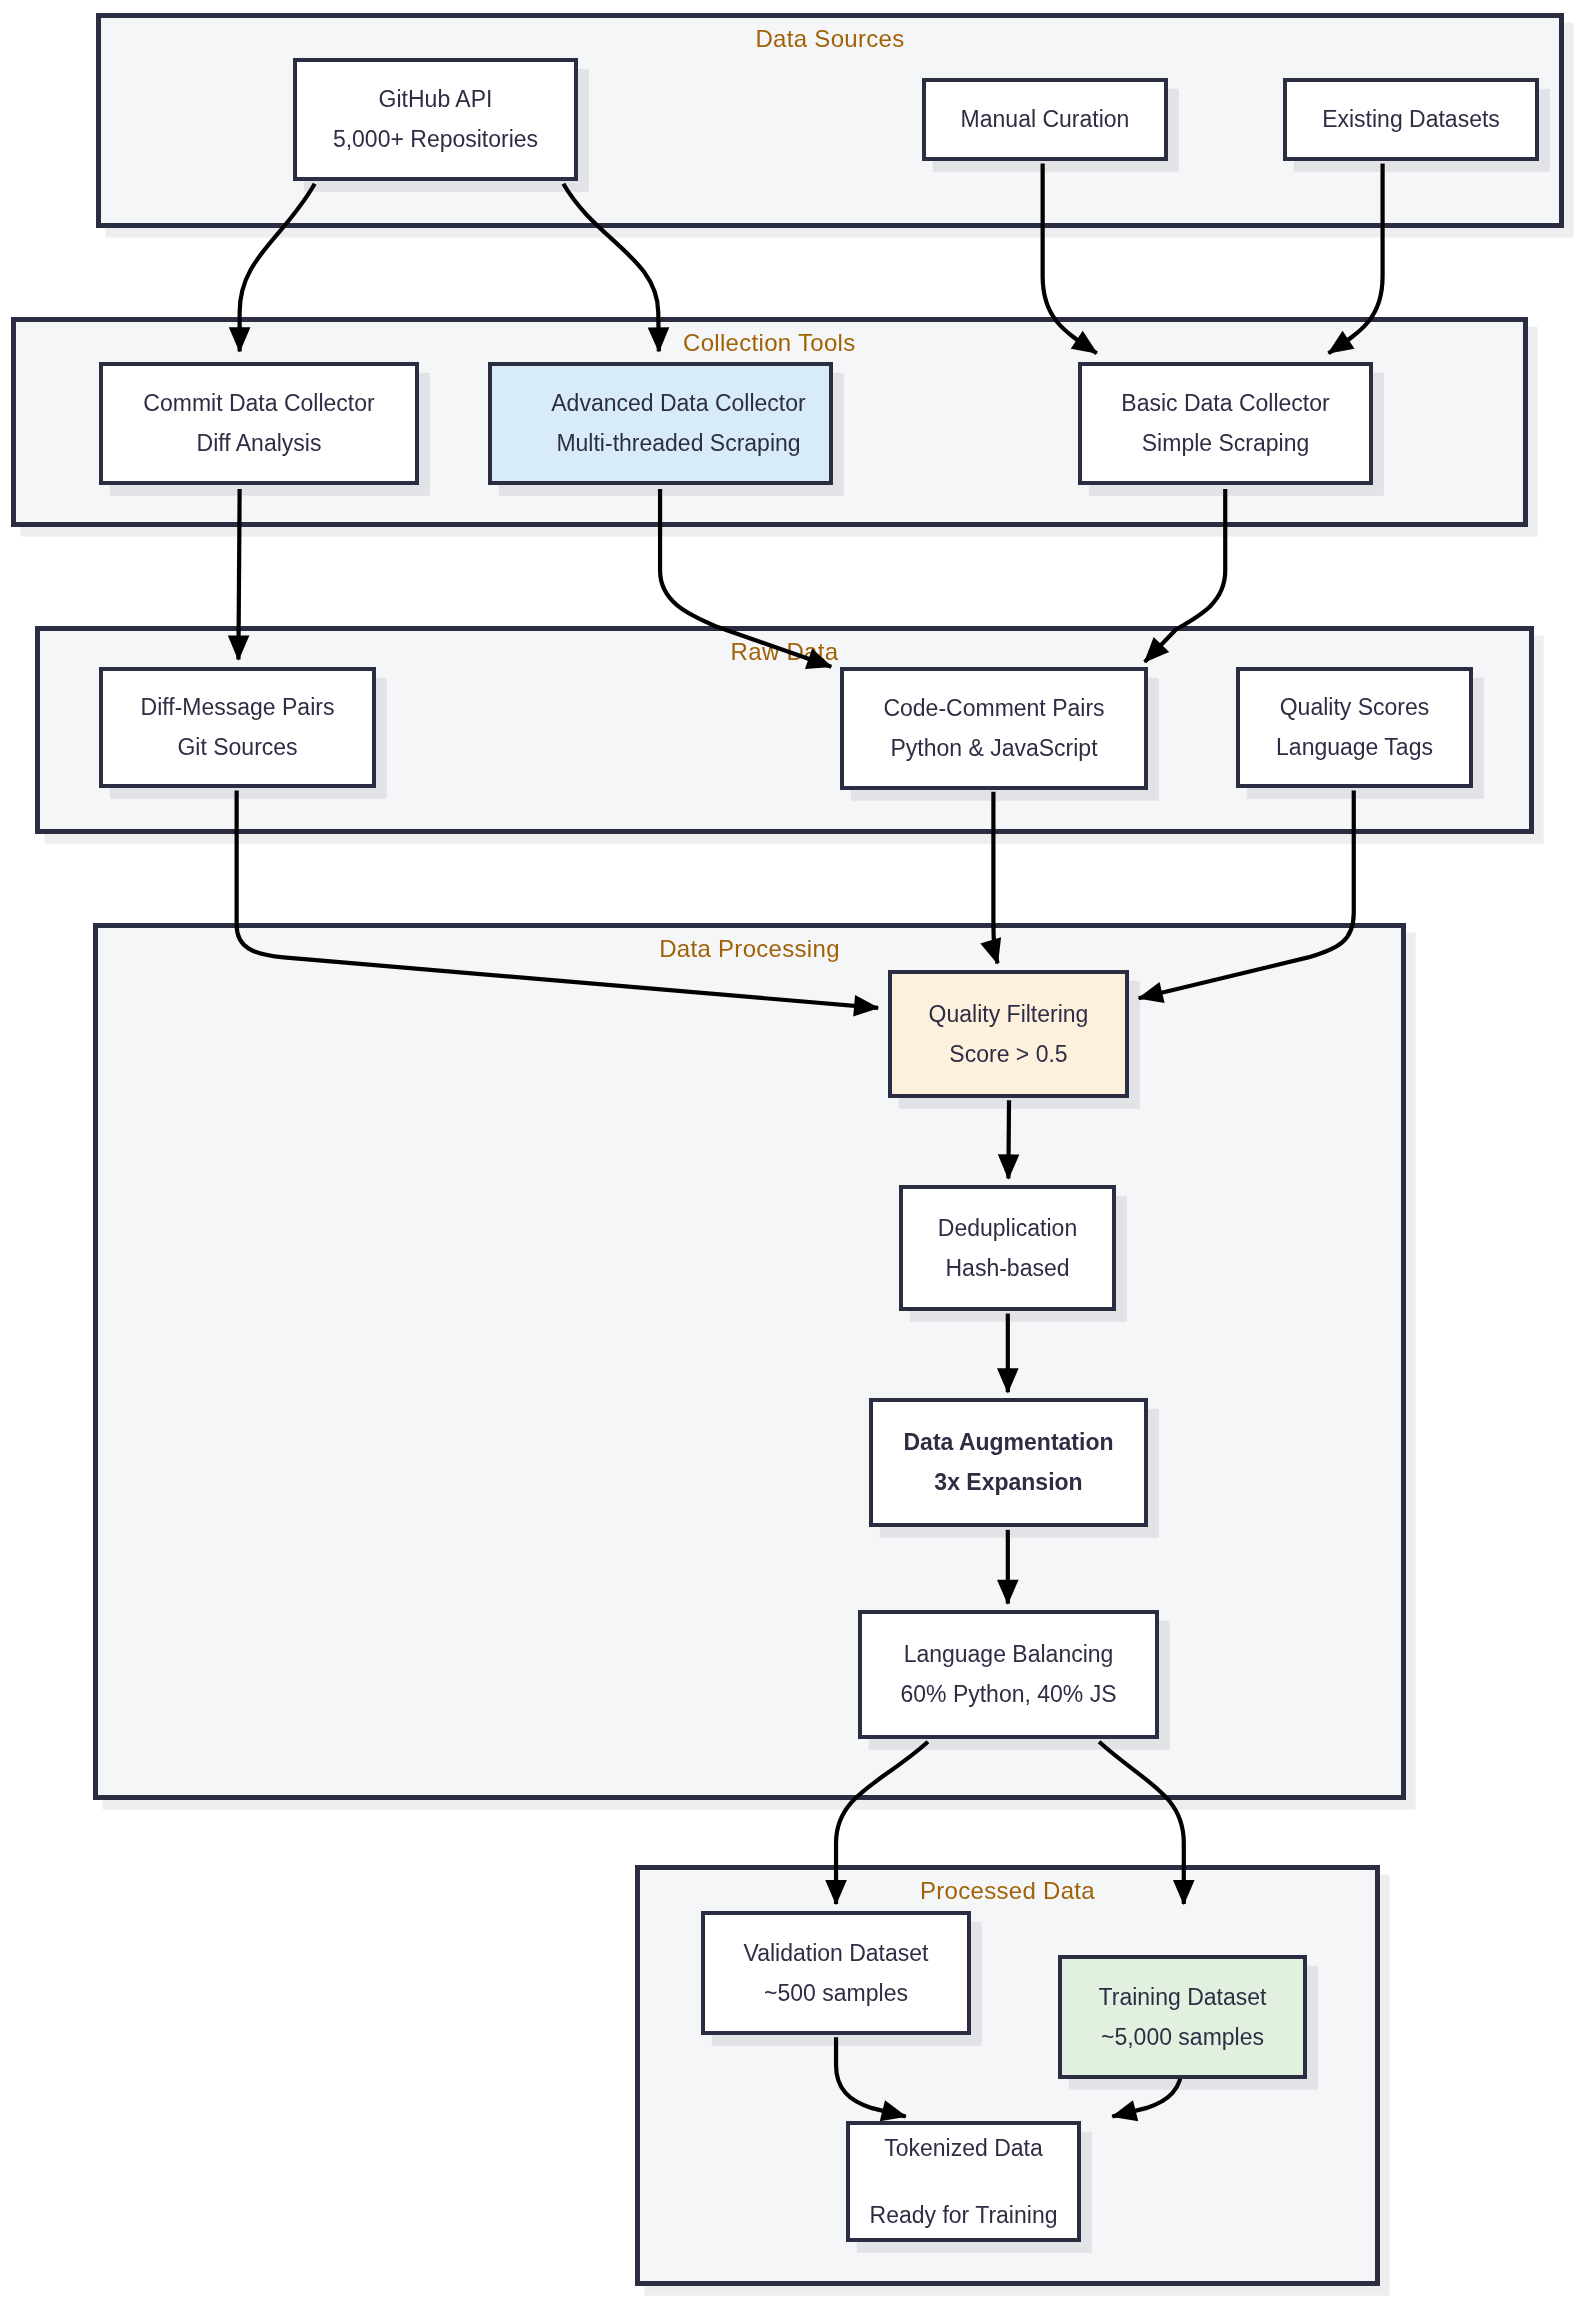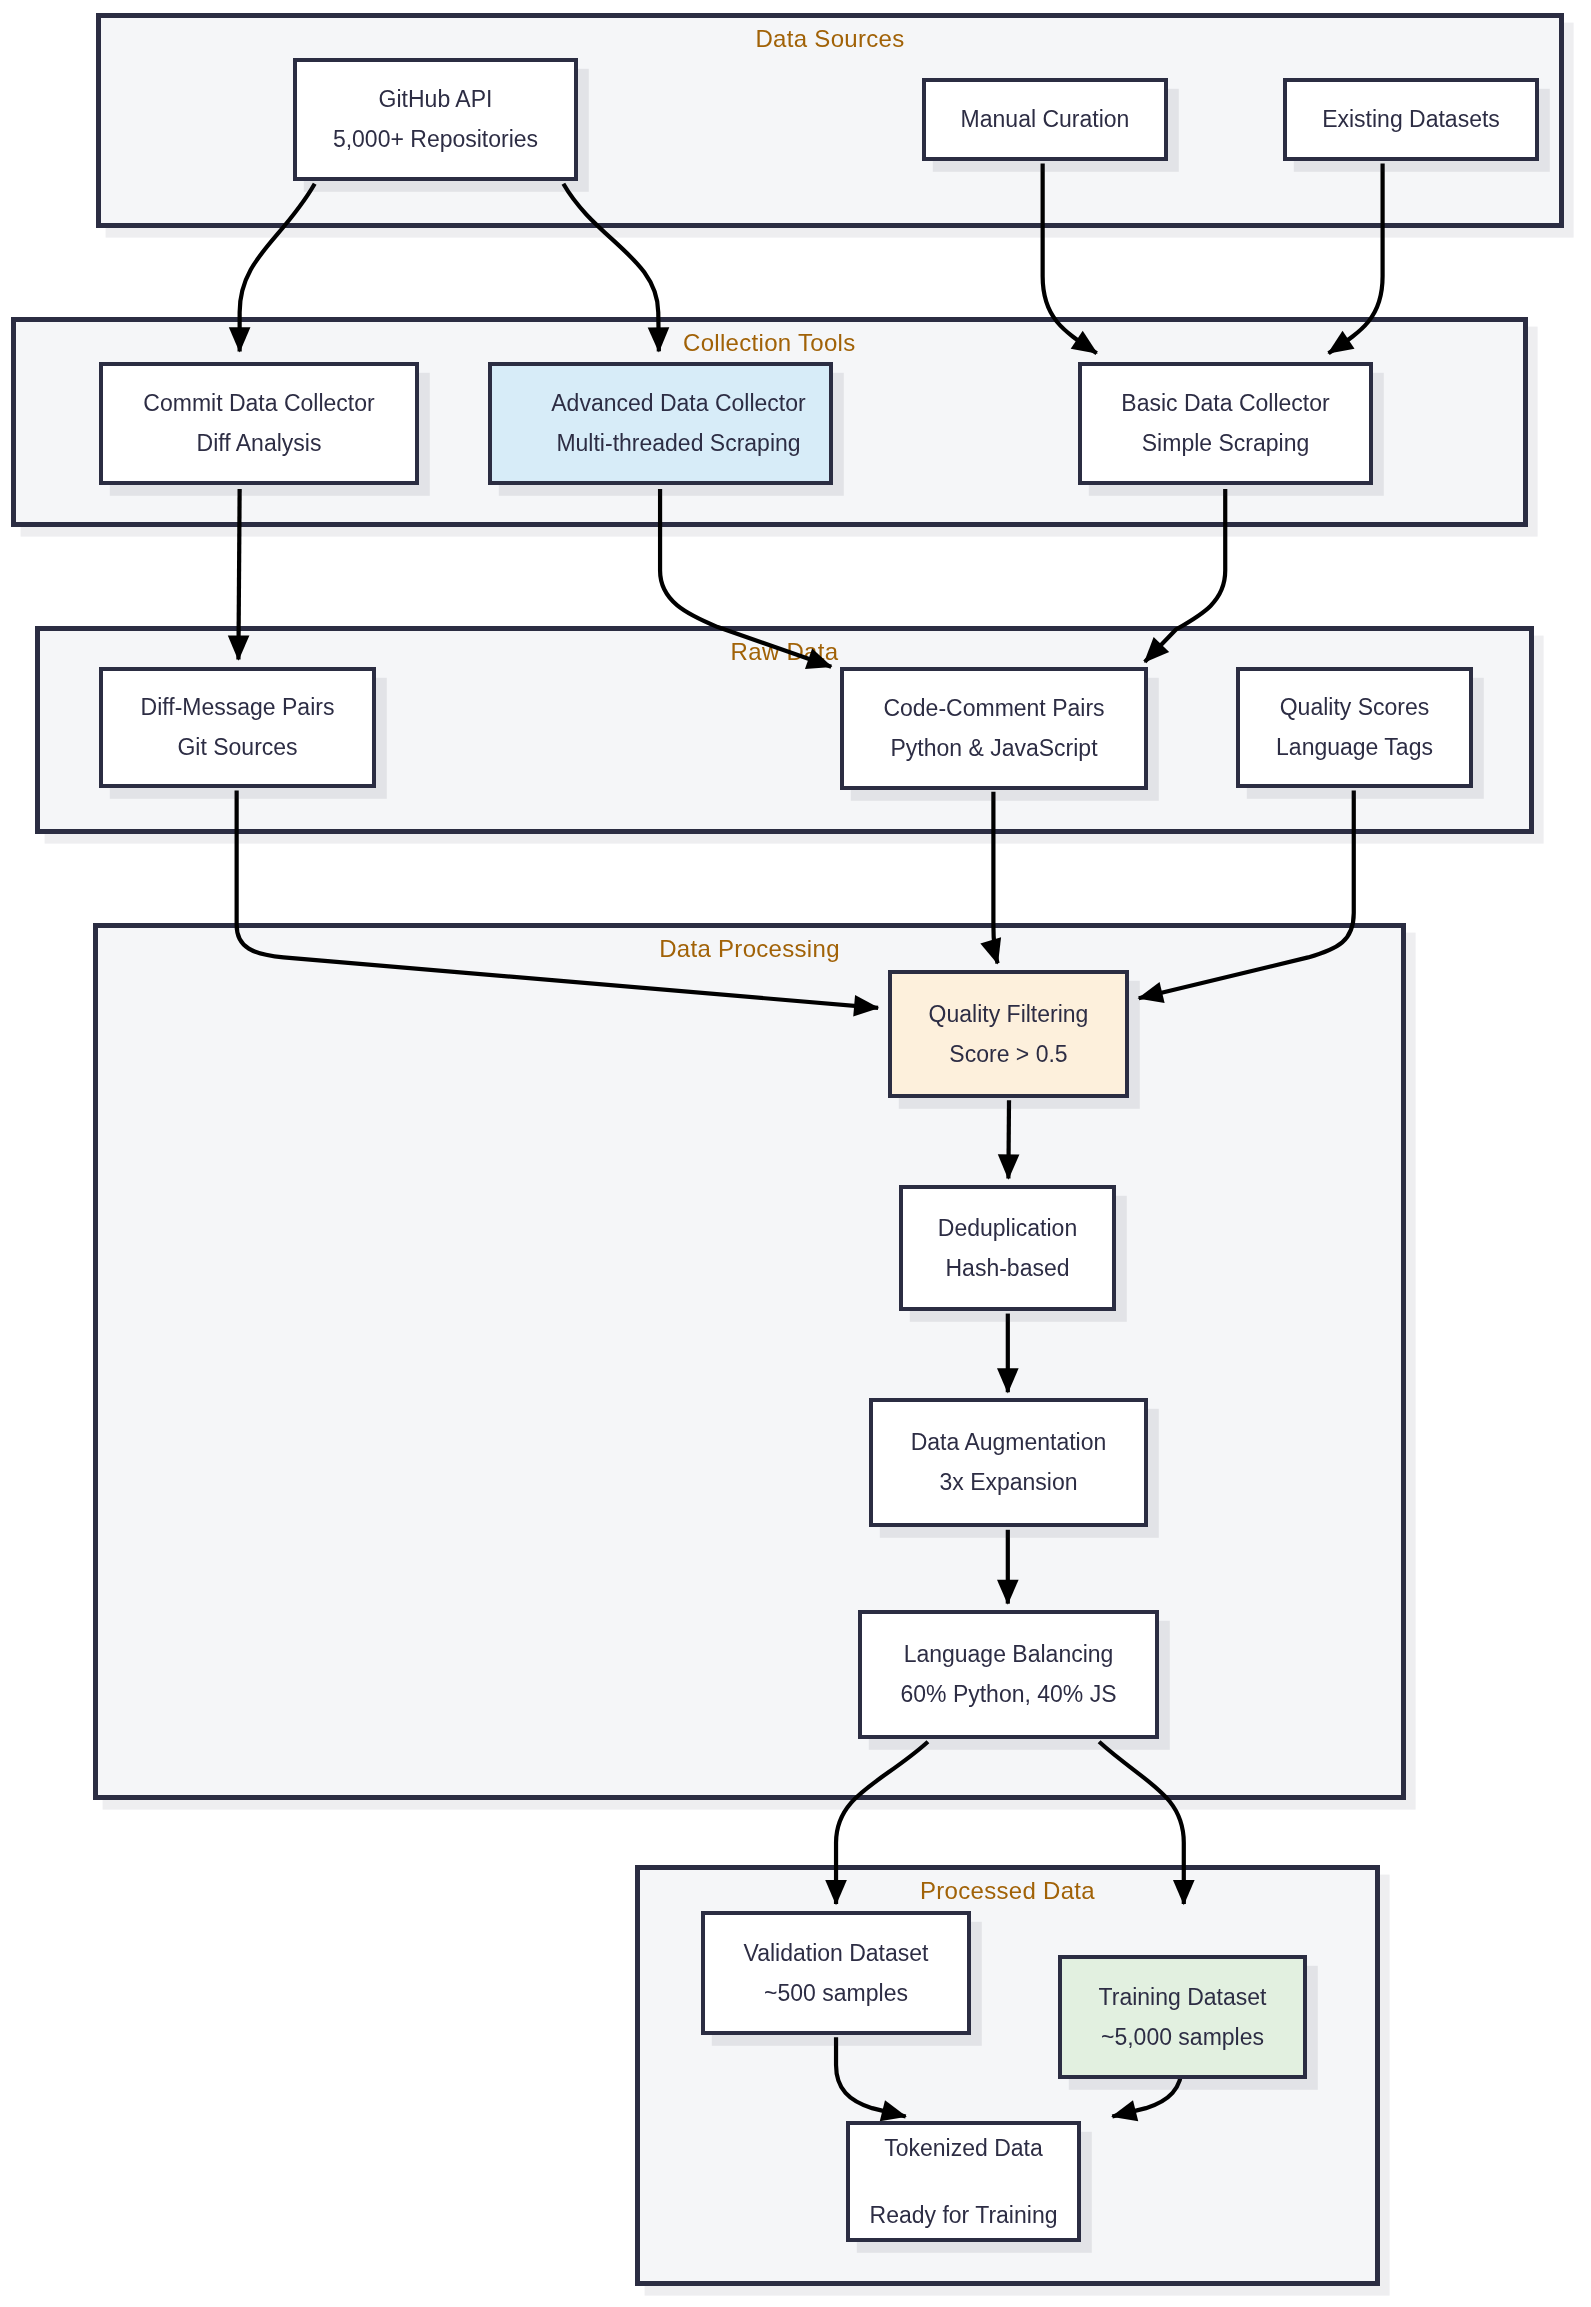--- a/index.html
+++ b/index.html
@@ -39,21 +39,21 @@
   #n-manual     {left:922px; top:78px;  width:246px; height:83px;}
   #n-existing   {left:1255px; top:78px;  width:256px; height:83px;margin-left:28px;}
   #n-commit     {left:80px;  top:362px;  width:320px; height:123px;margin-left:19px;}
   #n-advanced   {left:488px;  top:362px;  width:345px; height:123px;}
   #n-basic      {left:1078px; top:362px;  width:295px; height:123px;}
   #n-diff       {left:99px;  top:667px; width:277px; height:121px;}
   #n-code       {left:840px; top:667px; width:308px; height:123px;}
   #n-qscores    {left:1236px; top:667px; width:237px; height:121px;}
   #n-qfilter    {left:888px; top:970px; width:241px; height:128px;}
   #n-dedup      {left:899px; top:1185px; width:217px; height:126px;}
-  #n-augment    {left:869px; top:1398px; width:279px; height:129px;}
+  #n-augment    {left:869px; top:1398px; width:279px; height:129px;font-weight:bold;}
   #n-balance    {left:858px; top:1610px; width:301px; height:129px;}
   #n-validation {left:701px; top:1911px; width:270px; height:124px;}
   #n-training   {left:1058px; top:1911px; width:249px; height:124px;margin-top:44px;}
   #n-tokenized  {left:846px; top:2121px; width:235px; height:121px;gap:44px;}
 
   
   #edges{position:absolute;left:0;top:0;width:1591px;height:2307px;pointer-events:none;}
   #edges path.edge{fill:none;stroke:#000000;stroke-width:7px;}
 </style>
 </head>

